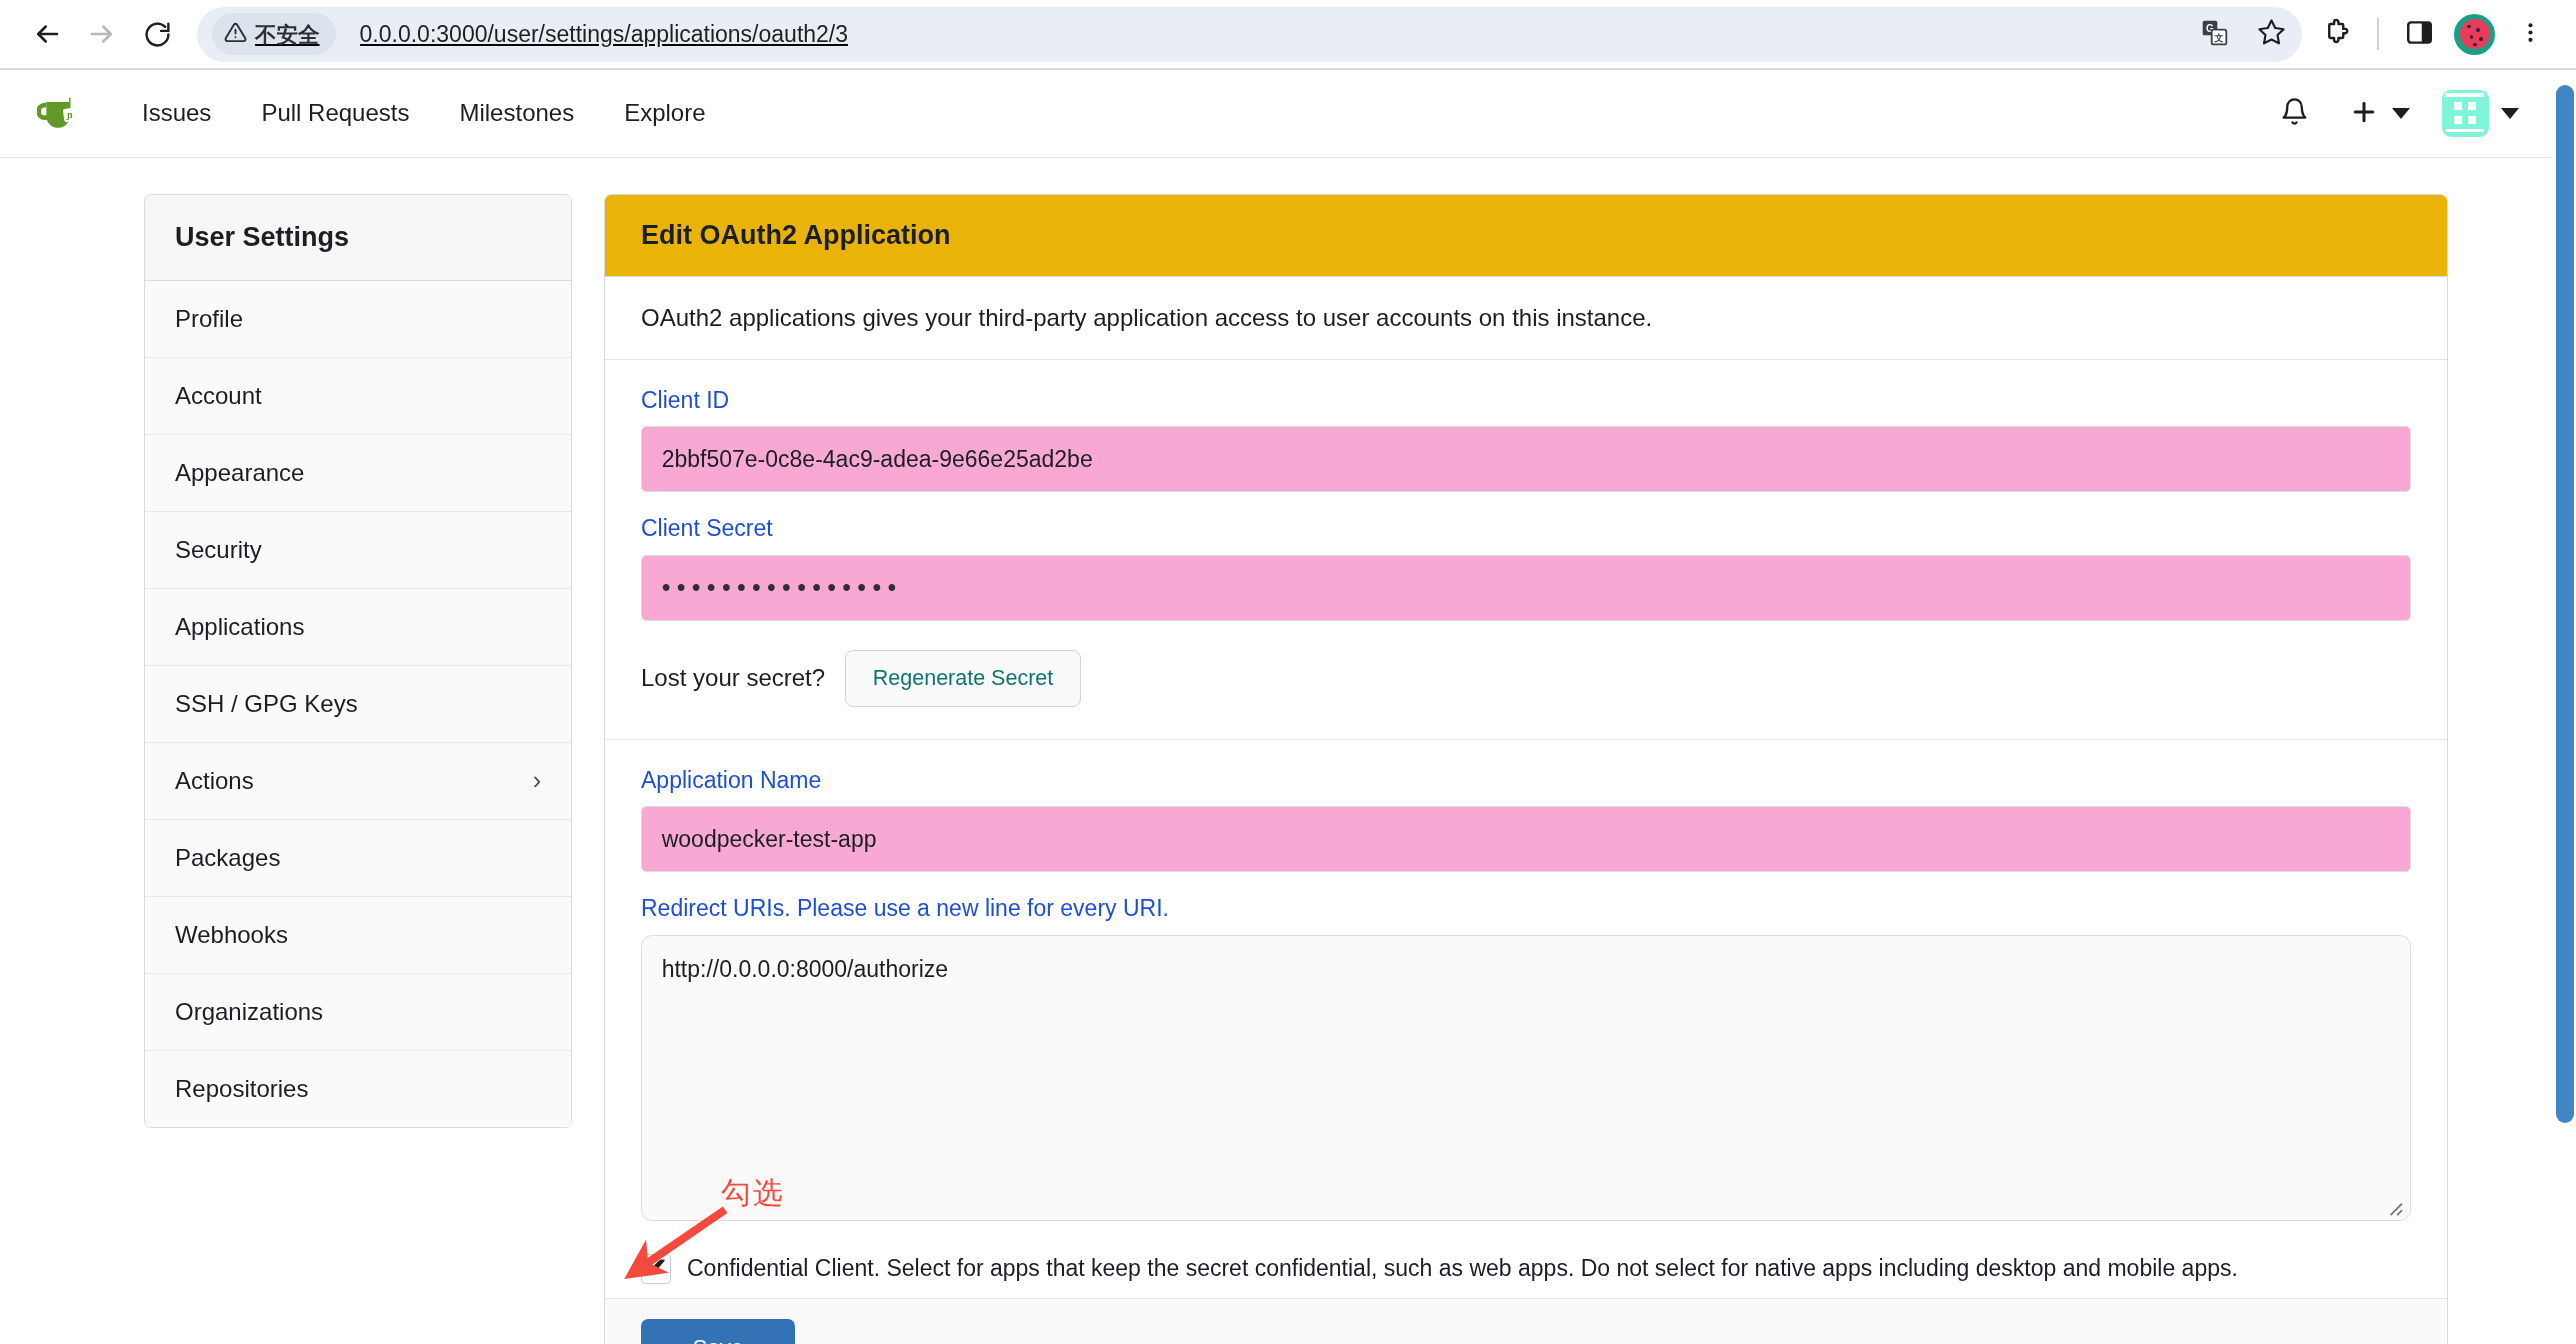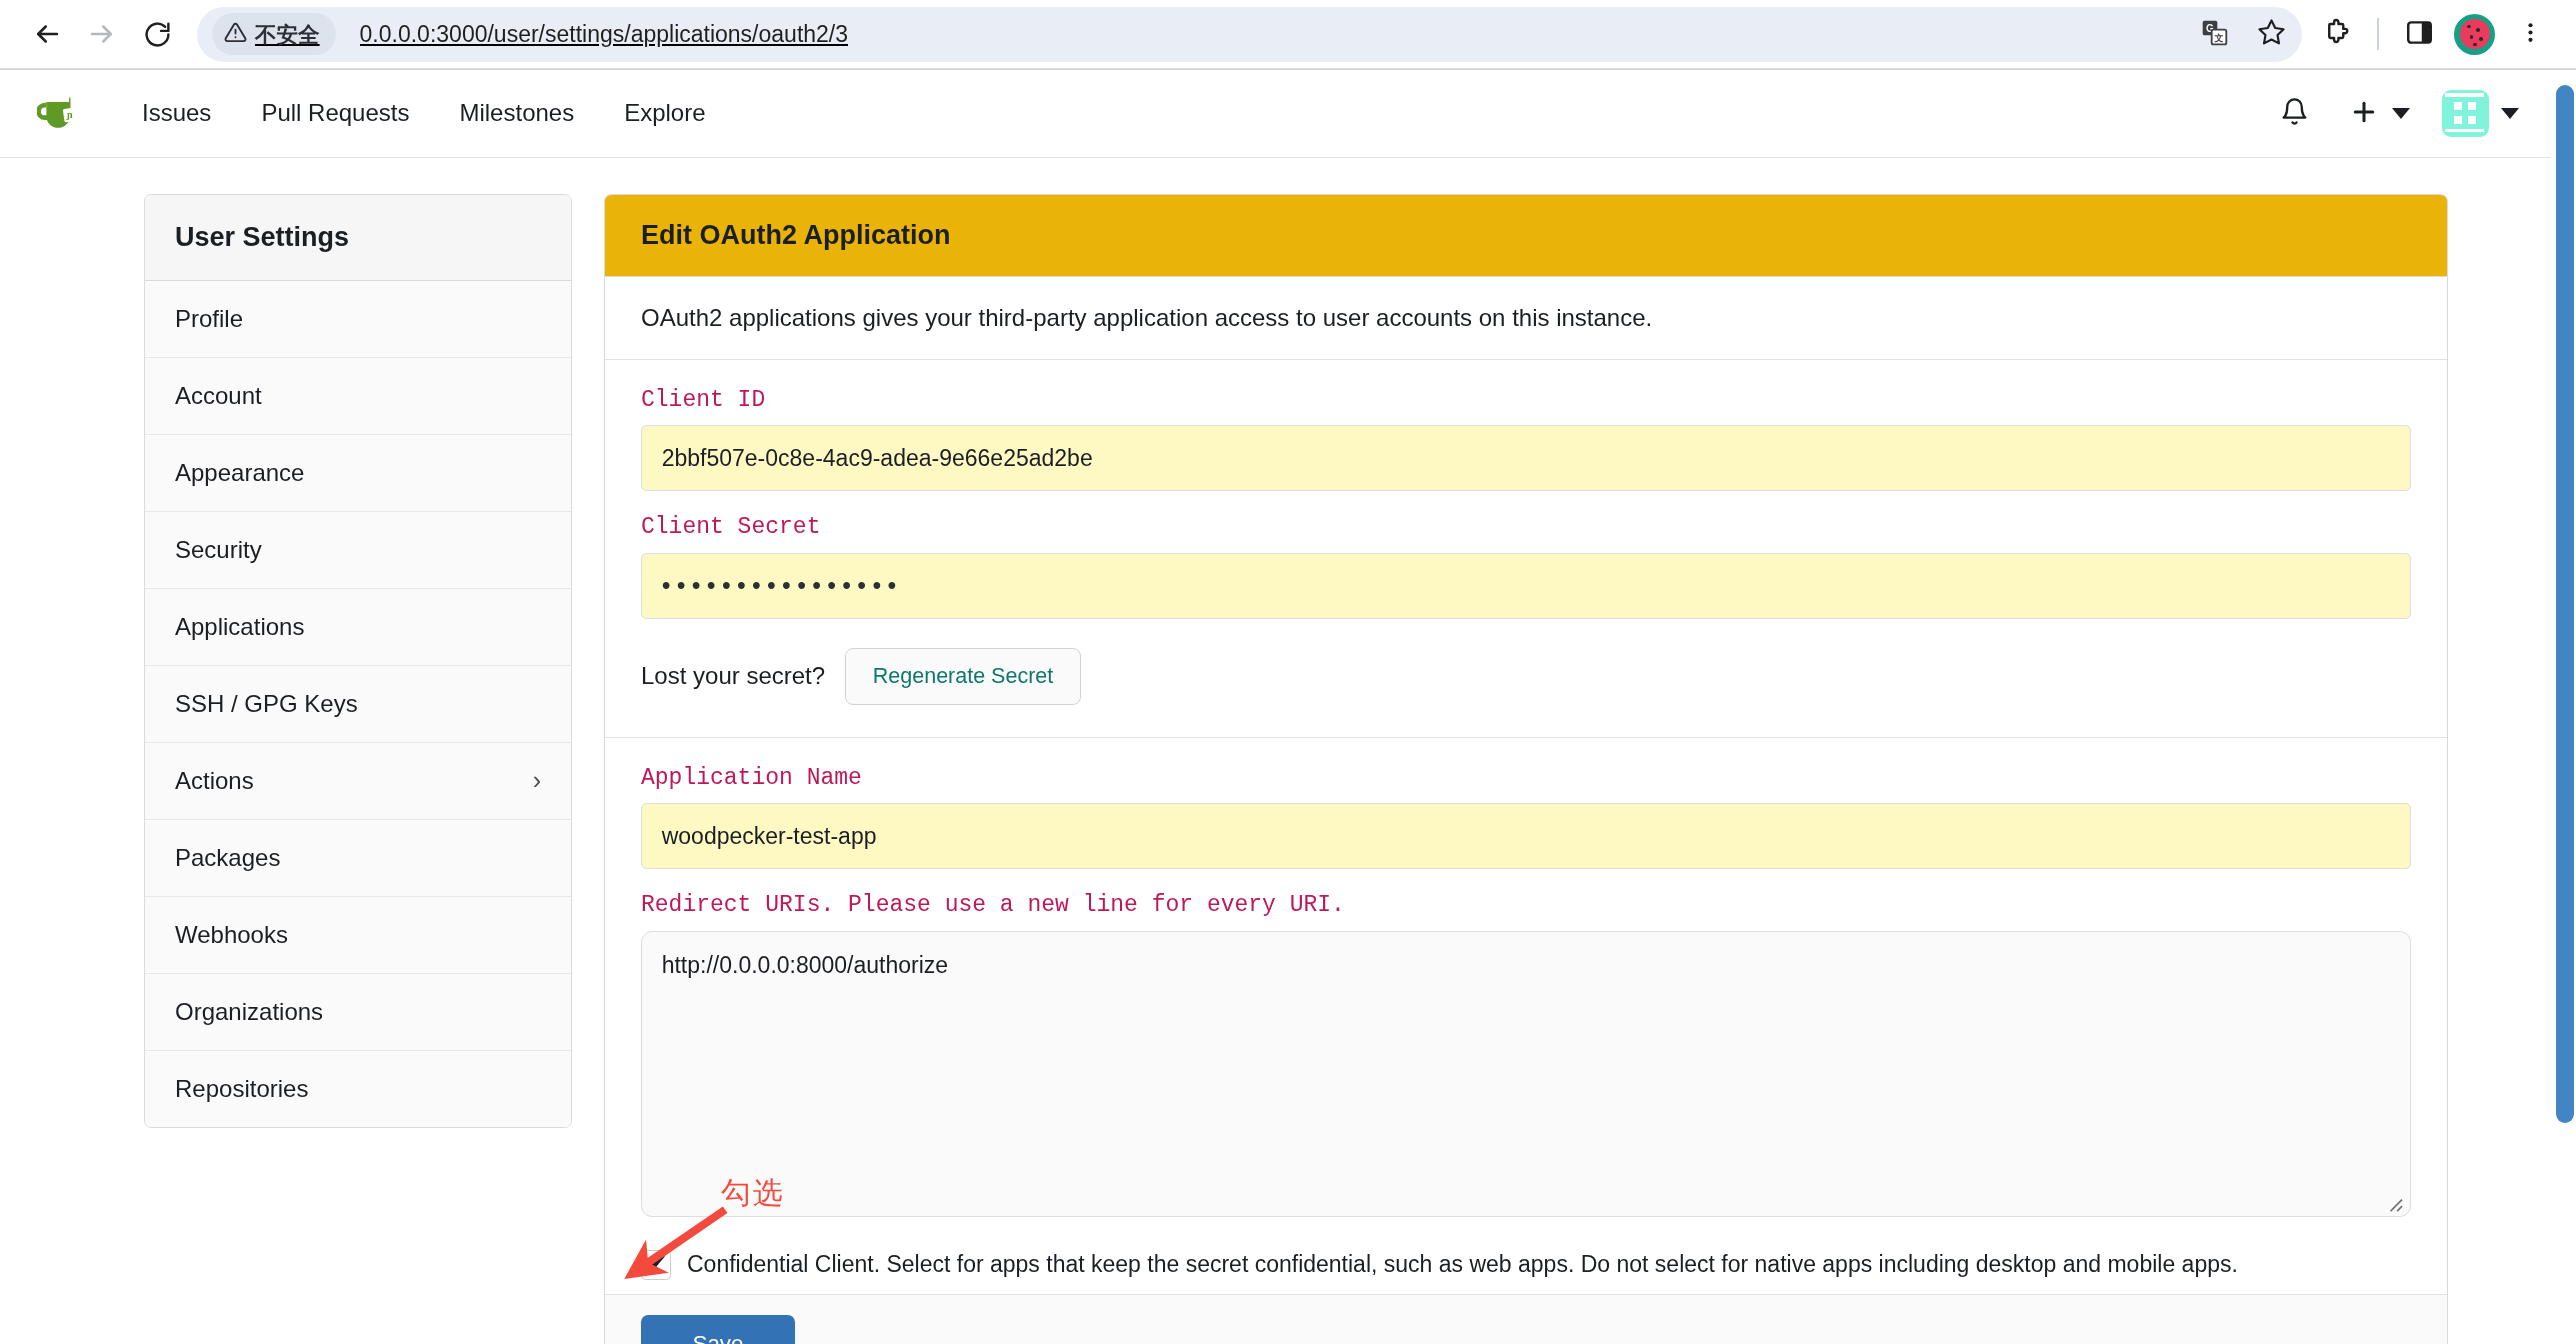--- a/index.html
+++ b/index.html
@@ -252,30 +252,29 @@
     border-bottom: 1.8px solid #e2e3e5;
   }
   .mp-section {
     padding: 27px 36px 32px 36px;
     border-bottom: 1.8px solid #e2e3e5;
   }
   .mp-section.last { border-bottom: none; padding-bottom: 14.3px; }
 
   .field-label {
     font-size: 23px;
-    color: #be185d;
+    color: #1d4ed8;
     margin-bottom: 12.5px;
-    font-family: Liberation Mono, monospace;
   }
   .field-box {
     width: 100%;
     height: 66px;
     border: 1.8px solid #dcdee1;
     border-radius: 5.4px;
-    background: #fef9c3;
+    background: #f9a8d4;
     display: flex;
     align-items: center;
     padding: 0 19.7px;
     font-size: 23px;
     color: #1b1f23;
   }
   .field-box.secret {
     letter-spacing: 6.3px;
     font-size: 25px;
     color: #2c2f33;

